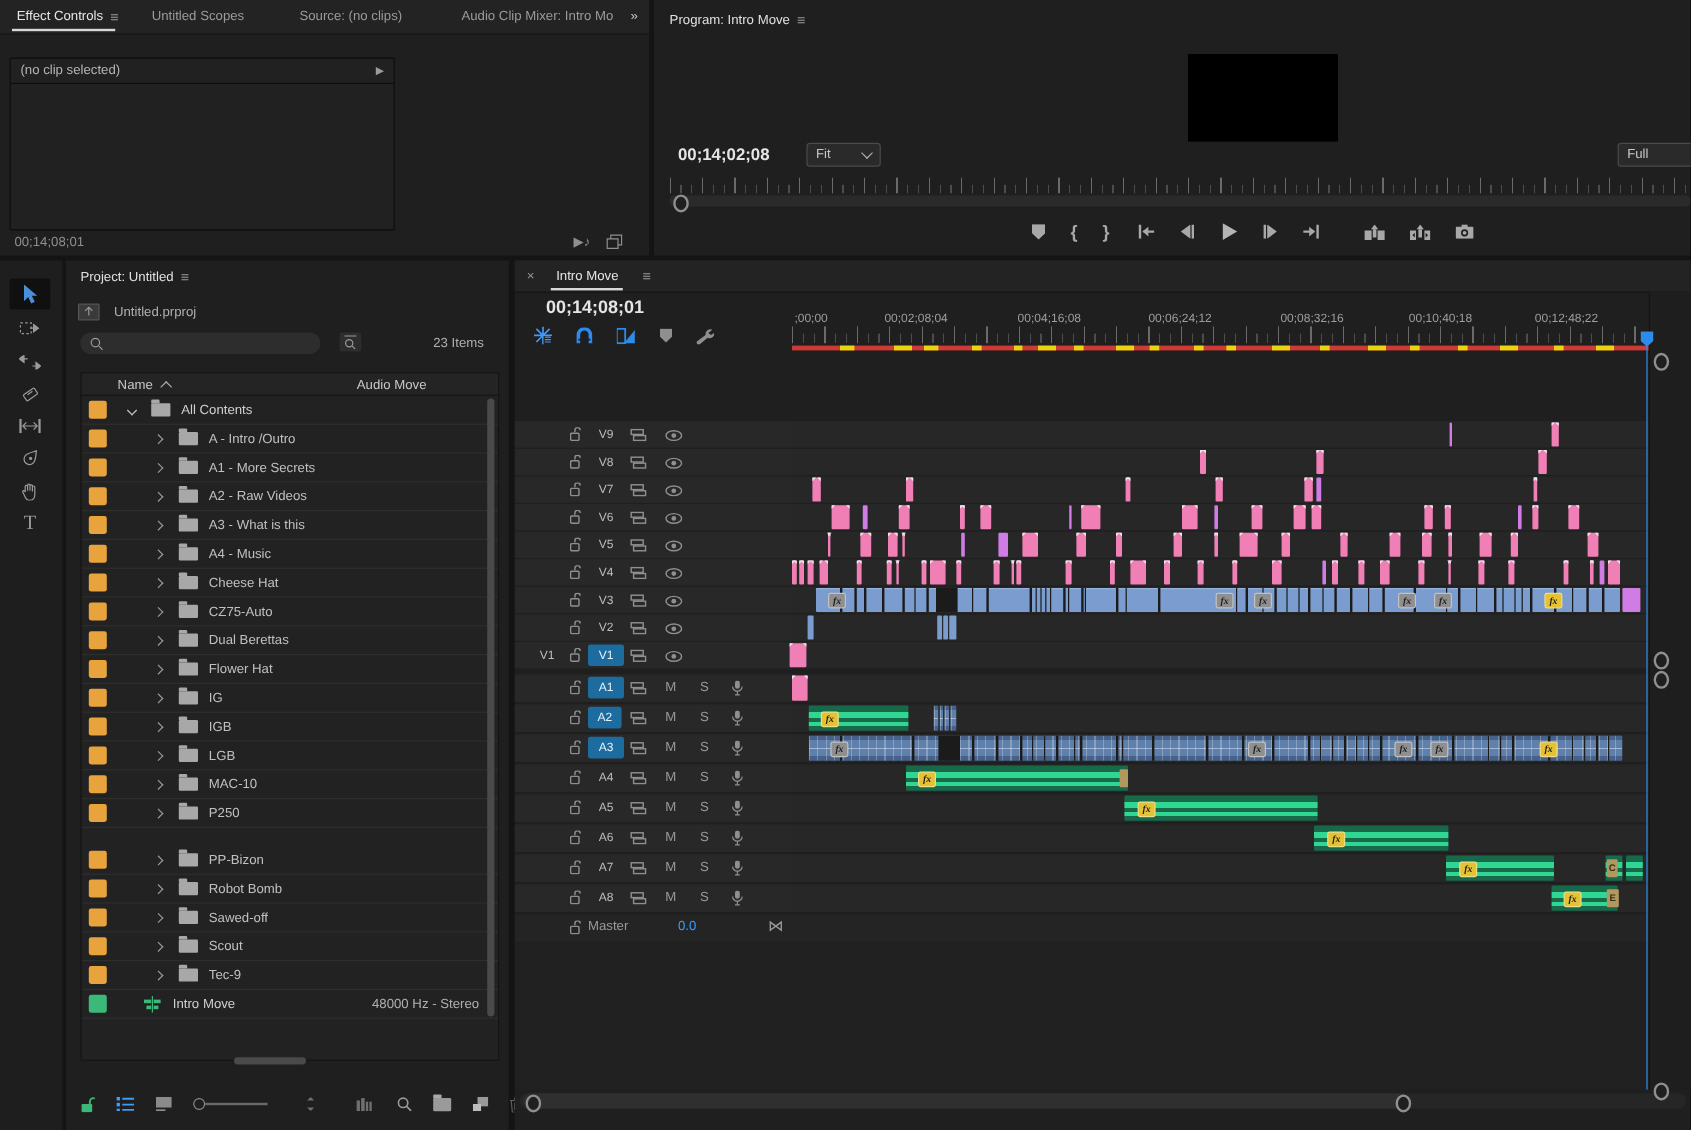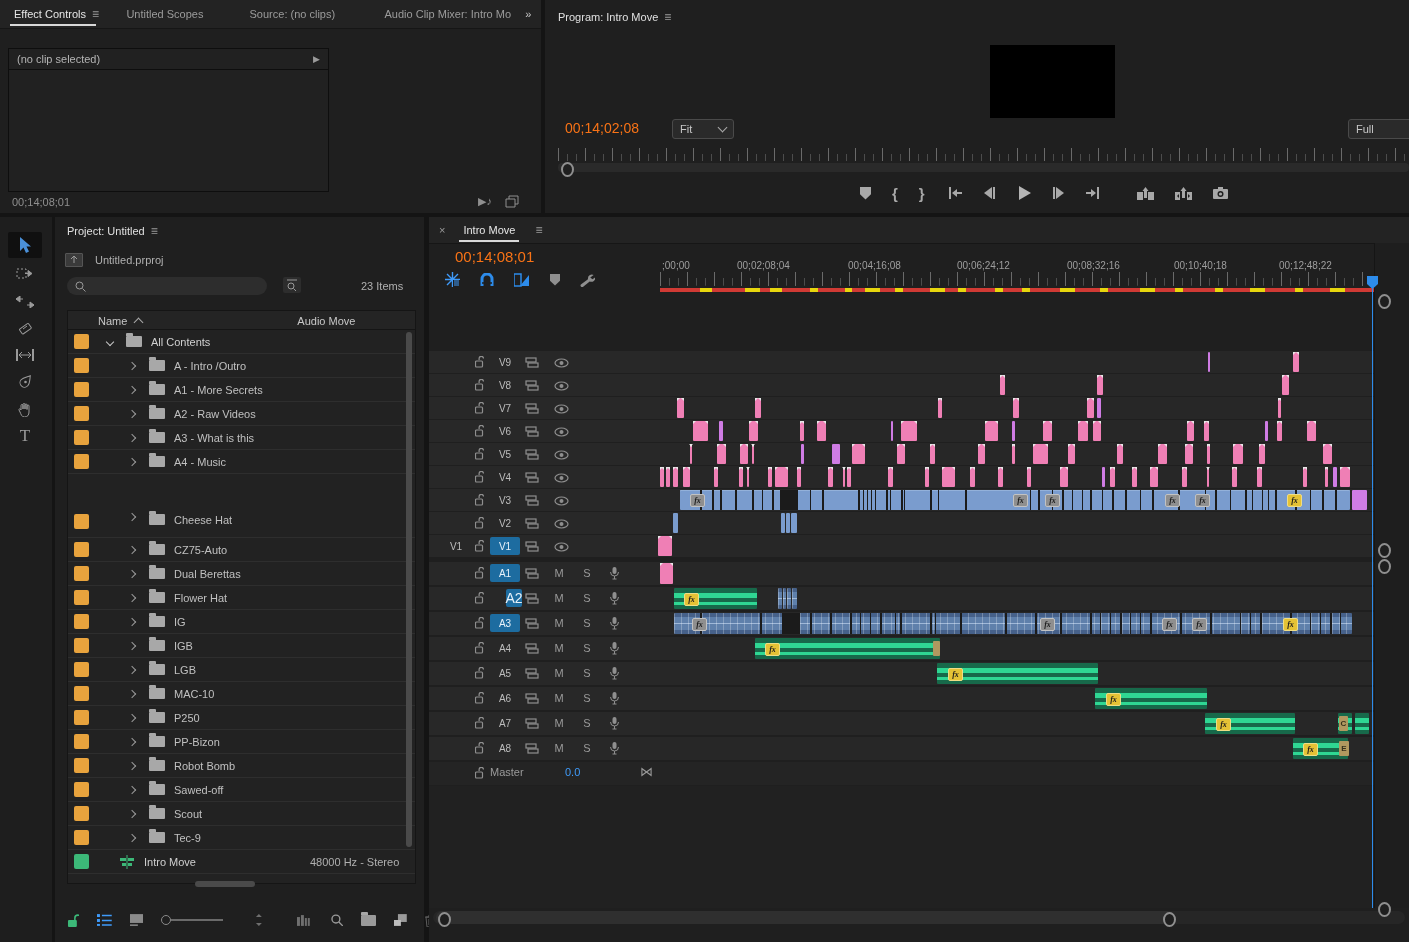--- a/index.html
+++ b/index.html
@@ -8,21 +8,21 @@
        -webkit-font-smoothing:antialiased;}
   .panel{position:absolute;background:#1f1f1f;}
   .abs{position:absolute;}
   .tabbar{position:absolute;left:0;top:0;right:0;height:28px;background:#232323;
           display:flex;align-items:center;border-bottom:1px solid #161616;}
   .tab{padding:0 14px;height:28px;line-height:28px;color:#9b9b9b;white-space:nowrap;
        overflow:hidden;position:relative;}
   .tab.active{color:#e6e6e6;}
   .tab.active::after{content:"";position:absolute;left:10px;right:10px;bottom:2px;height:2px;background:#d8d8d8;}
   .menu-glyph{color:#9b9b9b;margin-left:6px;font-size:12px;}
-  .tc-blue{color:#f97316;font-weight:normal;}
+  .tc-blue{color:#e5e5e5;font-weight:bold;}
   .tc-gray{color:#8f8f8f;}
   .dropdown{border:1px solid #4a4a4a;border-radius:3px;color:#c8c8c8;background:#2a2a2a;
             display:flex;align-items:center;justify-content:space-between;padding:0 7px;height:18px;}
   .chev{width:6px;height:6px;border-right:1px solid #aaa;border-bottom:1px solid #aaa;
         transform:rotate(45deg);display:inline-block;margin-top:-3px;}
   .well{background:#212121;border:1px solid #0e0e0e;}
   .searchbox{background:#2d2d2d;border-radius:10px;height:18px;display:flex;align-items:center;padding:0 8px;color:#9a9a9a;}
   .folder{position:relative;width:16px;height:11px;background:#a8a8a8;border-radius:1px;}
   .folder::before{content:"";position:absolute;top:-3px;left:0;width:7px;height:3px;background:#a8a8a8;border-radius:1px 1px 0 0;}
   .clip{position:absolute;border-radius:1px;}
@@ -254,21 +254,21 @@
           <div style="width: 5px; height: 5px; border-right: 1px solid rgb(154, 154, 154); border-bottom: 1px solid rgb(154, 154, 154); transform: rotate(-45deg); margin-left: 40px;"></div>
           <div class="folder" style="margin-left: 14px;"></div>
           <div style="margin-left: 9px; color: rgb(192, 192, 192);">A3 - What is this</div>
         </div>
         <div style="height: 23px; border-bottom: 1px solid rgb(46, 46, 46); display: flex; align-items: center; position: relative;">
           <div style="width: 15px; height: 15px; border-radius: 2px; margin-left: 6px; background: rgb(232, 163, 61);"></div>
           <div style="width: 5px; height: 5px; border-right: 1px solid rgb(154, 154, 154); border-bottom: 1px solid rgb(154, 154, 154); transform: rotate(-45deg); margin-left: 40px;"></div>
           <div class="folder" style="margin-left: 14px;"></div>
           <div style="margin-left: 9px; color: rgb(192, 192, 192);">A4 - Music</div>
         </div>
-        <div style="height: 23px; border-bottom: 1px solid rgb(46, 46, 46); display: flex; position: relative; margin-top: 40px;">
+        <div style="height: 23px; border-bottom: 1px solid rgb(46, 46, 46); display: flex; align-items: center; position: relative;">
           <div style="width: 15px; height: 15px; border-radius: 2px; margin-left: 6px; background: rgb(232, 163, 61);"></div>
           <div style="width: 5px; height: 5px; border-right: 1px solid rgb(154, 154, 154); border-bottom: 1px solid rgb(154, 154, 154); transform: rotate(-45deg); margin-left: 40px;"></div>
           <div class="folder" style="margin-left: 14px;"></div>
           <div style="margin-left: 9px; color: rgb(192, 192, 192);">Cheese Hat</div>
         </div>
         <div style="height: 23px; border-bottom: 1px solid rgb(46, 46, 46); display: flex; align-items: center; position: relative;">
           <div style="width: 15px; height: 15px; border-radius: 2px; margin-left: 6px; background: rgb(232, 163, 61);"></div>
           <div style="width: 5px; height: 5px; border-right: 1px solid rgb(154, 154, 154); border-bottom: 1px solid rgb(154, 154, 154); transform: rotate(-45deg); margin-left: 40px;"></div>
           <div class="folder" style="margin-left: 14px;"></div>
           <div style="margin-left: 9px; color: rgb(192, 192, 192);">CZ75-Auto</div>
@@ -308,21 +308,21 @@
           <div style="width: 5px; height: 5px; border-right: 1px solid rgb(154, 154, 154); border-bottom: 1px solid rgb(154, 154, 154); transform: rotate(-45deg); margin-left: 40px;"></div>
           <div class="folder" style="margin-left: 14px;"></div>
           <div style="margin-left: 9px; color: rgb(192, 192, 192);">MAC-10</div>
         </div>
         <div style="height: 23px; border-bottom: 1px solid rgb(46, 46, 46); display: flex; align-items: center; position: relative;">
           <div style="width: 15px; height: 15px; border-radius: 2px; margin-left: 6px; background: rgb(232, 163, 61);"></div>
           <div style="width: 5px; height: 5px; border-right: 1px solid rgb(154, 154, 154); border-bottom: 1px solid rgb(154, 154, 154); transform: rotate(-45deg); margin-left: 40px;"></div>
           <div class="folder" style="margin-left: 14px;"></div>
           <div style="margin-left: 9px; color: rgb(192, 192, 192);">P250</div>
         </div>
-        <div style="height: 23px; border-bottom: 1px solid rgb(46, 46, 46); display: flex; align-items: center; position: relative;">
+        <div style="height: 23px; border-bottom: 1px solid rgb(46, 46, 46); display: flex; align-items: center; position: relative; margin-top: 15px;">
           <div style="width: 15px; height: 15px; border-radius: 2px; margin-left: 6px; background: rgb(232, 163, 61);"></div>
           <div style="width: 5px; height: 5px; border-right: 1px solid rgb(154, 154, 154); border-bottom: 1px solid rgb(154, 154, 154); transform: rotate(-45deg); margin-left: 40px;"></div>
           <div class="folder" style="margin-left: 14px;"></div>
           <div style="margin-left: 9px; color: rgb(192, 192, 192);">PP-Bizon</div>
         </div>
         <div style="height: 23px; border-bottom: 1px solid rgb(46, 46, 46); display: flex; align-items: center; position: relative;">
           <div style="width: 15px; height: 15px; border-radius: 2px; margin-left: 6px; background: rgb(232, 163, 61);"></div>
           <div style="width: 5px; height: 5px; border-right: 1px solid rgb(154, 154, 154); border-bottom: 1px solid rgb(154, 154, 154); transform: rotate(-45deg); margin-left: 40px;"></div>
           <div class="folder" style="margin-left: 14px;"></div>
           <div style="margin-left: 9px; color: rgb(192, 192, 192);">Robot Bomb</div>
@@ -649,21 +649,21 @@
         </svg>
       </div>
       <div style="position: absolute; left: 429px; top: 587px; width: 231px; height: 23px; background: rgb(40, 40, 40);"></div>
       <div style="position: absolute; left: 660px; top: 587px; width: 714px; height: 23px; background: rgb(39, 39, 39); pointer-events: auto;"></div>
       <div style="position: absolute; left: 472px; top: 591px; width: 16px; height: 14px; display: flex; align-items: center; justify-content: center; pointer-events: auto;">
         <svg width="10" height="12" viewBox="0 0 10 12">
           <rect x="0.5" y="5" width="7" height="6" rx="1" fill="none" stroke="#8f8f8f" stroke-width="1.2"></rect>
           <path d="M2.5 5V3.5a2.2 2.2 0 0 1 4.4 0" fill="none" stroke="#8f8f8f" stroke-width="1.2" transform="translate(1.6,-1)"></path>
         </svg>
       </div>
-      <div style="position: absolute; left: 490px; top: 589px; width: 16px; height: 18px; border-radius: 2px; display: flex; align-items: center; justify-content: center; font-size: 14px; background: rgb(29, 108, 160); color: rgb(232, 242, 250); pointer-events: auto; margin-left: 16px;">A2</div>
+      <div style="position: absolute; left: 490px; top: 589px; width: 28px; height: 18px; border-radius: 2px; display: flex; align-items: center; justify-content: center; font-size: 10px; background: rgb(29, 108, 160); color: rgb(232, 242, 250); pointer-events: auto;">A2</div>
       <div style="position: absolute; left: 524px; top: 591px; width: 16px; height: 14px; display: flex; align-items: center; justify-content: center; pointer-events: auto;">
         <svg width="14" height="11" viewBox="0 0 14 11">
           <rect x="1" y="1" width="10" height="4" fill="none" stroke="#8f8f8f" stroke-width="1.2"></rect>
           <rect x="3" y="6" width="10" height="4" fill="none" stroke="#8f8f8f" stroke-width="1.2"></rect>
         </svg>
       </div>
       <div style="position: absolute; left: 552px; top: 591px; width: 14px; height: 14px; color: rgb(154, 154, 154); display: flex; align-items: center; justify-content: center; pointer-events: auto;">M</div>
       <div style="position: absolute; left: 580px; top: 591px; width: 14px; height: 14px; color: rgb(154, 154, 154); display: flex; align-items: center; justify-content: center; pointer-events: auto;">S</div>
       <div style="position: absolute; left: 606px; top: 591px; width: 16px; height: 14px; display: flex; align-items: center; justify-content: center; pointer-events: auto;">
         <svg width="9" height="13" viewBox="0 0 9 13">

